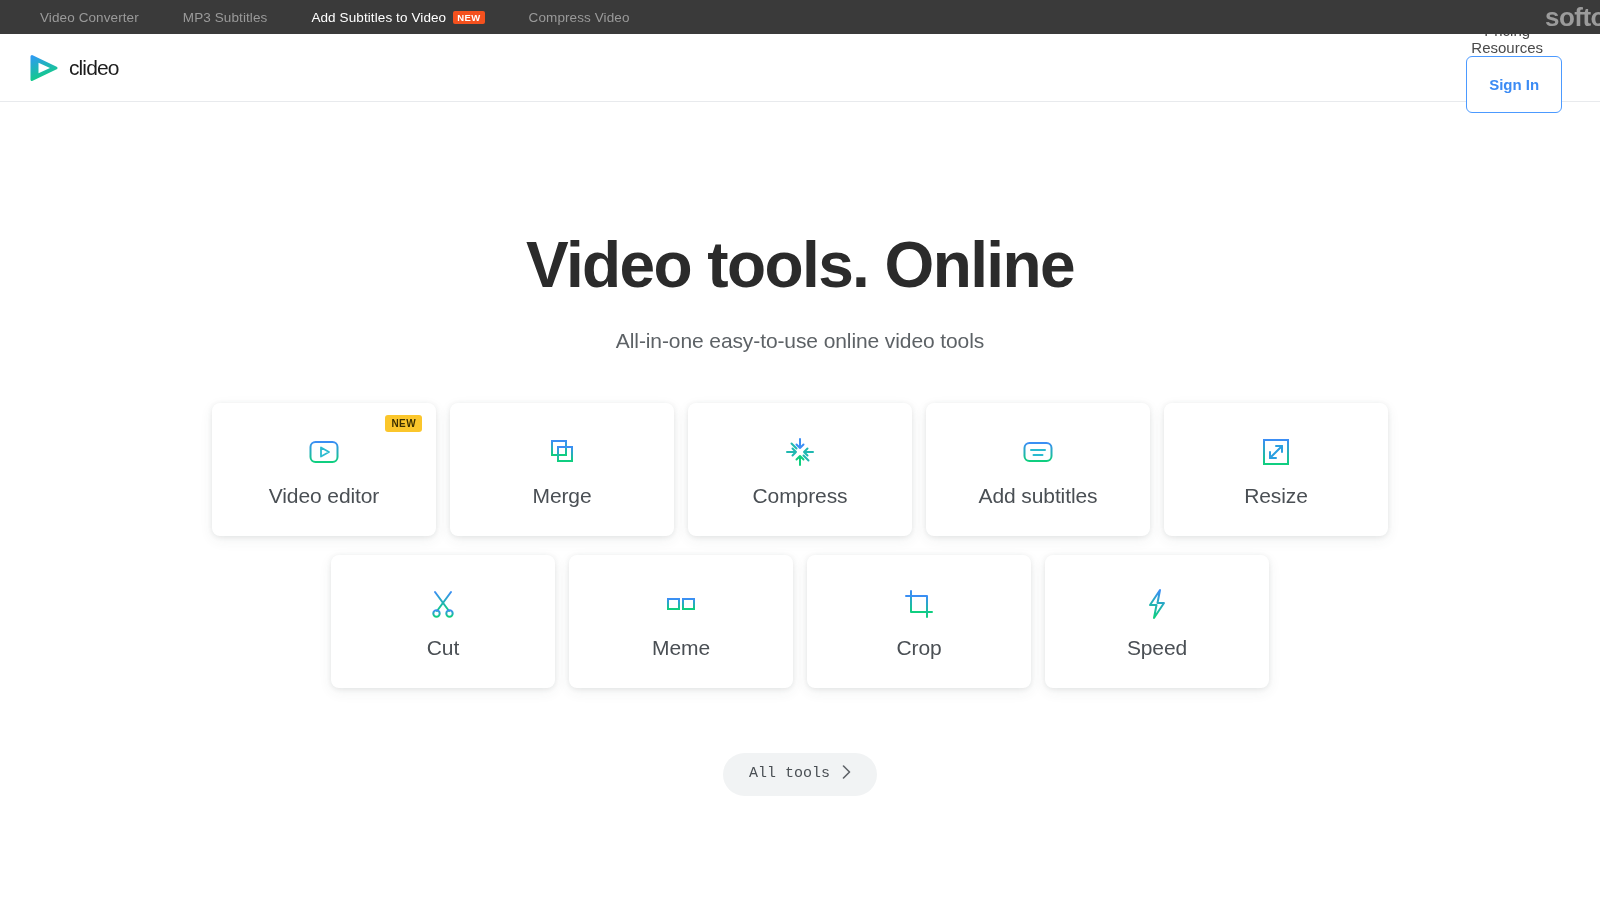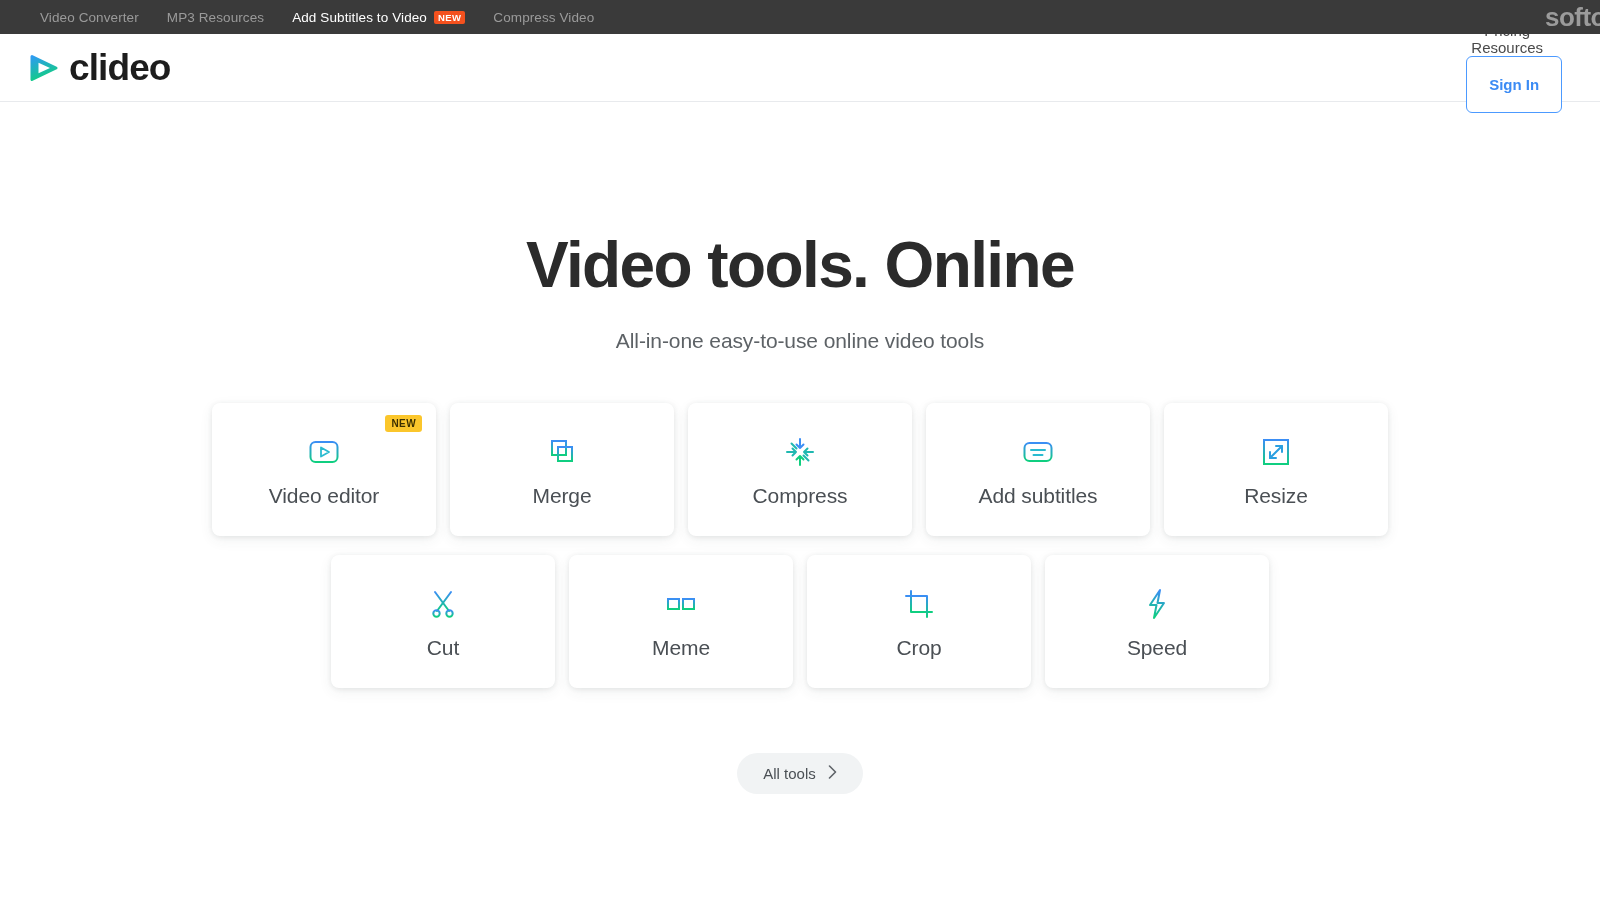--- a/index.html
+++ b/index.html
@@ -12,21 +12,21 @@
 
   
   .topbar {
     height: 34px;
     background: #3a3a3a;
     display: flex;
     align-items: center;
     padding: 0 0 0 26px;
     position: relative;
   }
-  .topbar-links { display: flex; align-items: flex-end; gap: 0; }
+  .topbar-links { display: flex; align-items: flex-end; gap: 16px; }
   .topbar-link {
     color: #9a9a9a;
     font-size: 13.5px;
     text-decoration: none;
     padding: 0 14px;
     white-space: nowrap;
     letter-spacing: .1px;
   }
   .topbar-link.active { color: #ffffff; }
   .topbar-badge {
@@ -58,22 +58,22 @@
     background: #ffffff;
     border-bottom: 1px solid #e8eaed;
     display: flex;
     align-items: center;
     justify-content: space-between;
     padding: 0 26px 0 26px;
   }
   .logo { display: flex; align-items: center; gap: 9px; text-decoration: none; }
   .logo-mark { width: 34px; height: 34px; display: block; }
   .logo-text {
-    font-size: 37px;
-    font-weight: bold;
+    font-size: 21px;
+    font-weight: normal;
     color: #1d1d1d;
     letter-spacing: -.9px;
   }
   .nav { display: flex; align-items: center; gap: 0; flex-direction: column; }
   .nav-link {
     color: #4a4a4a;
     font-size: 15px;
     text-decoration: none;
     padding: 0 31px;
   }
@@ -150,30 +150,30 @@
   .alltools-btn {
     background: #f1f3f4;
     border: none;
     border-radius: 22px;
     padding: 12px 26px;
     font-size: 15px;
     color: #4a4f54;
     display: inline-flex;
     gap: 12px;
     cursor: pointer;
-    font-family: Liberation Sans, sans-serif;
+    font-family: Liberation Mono, monospace;
   }
 </style>
 </head>
 <body>
 
 <div class="topbar">
   <div class="topbar-links">
     <a class="topbar-link" href="#"><span>Video Converter</span></a>
-    <a class="topbar-link" href="#"><span>MP3 Resources</span></a>
+    <a class="topbar-link" href="#"><span>MP3 Subtitles</span></a>
     <a class="topbar-link active" href="#"><span>Add Subtitles to Video</span><span class="topbar-badge">NEW</span></a>
     <a class="topbar-link" href="#"><span>Compress Video</span></a>
   </div>
   <div class="softo-brand">softo</div>
 </div>
 
 <div class="header">
   <a class="logo" href="#">
     <span class="logo-mark">
       <svg width="34" height="34" viewBox="0 0 34 34">

